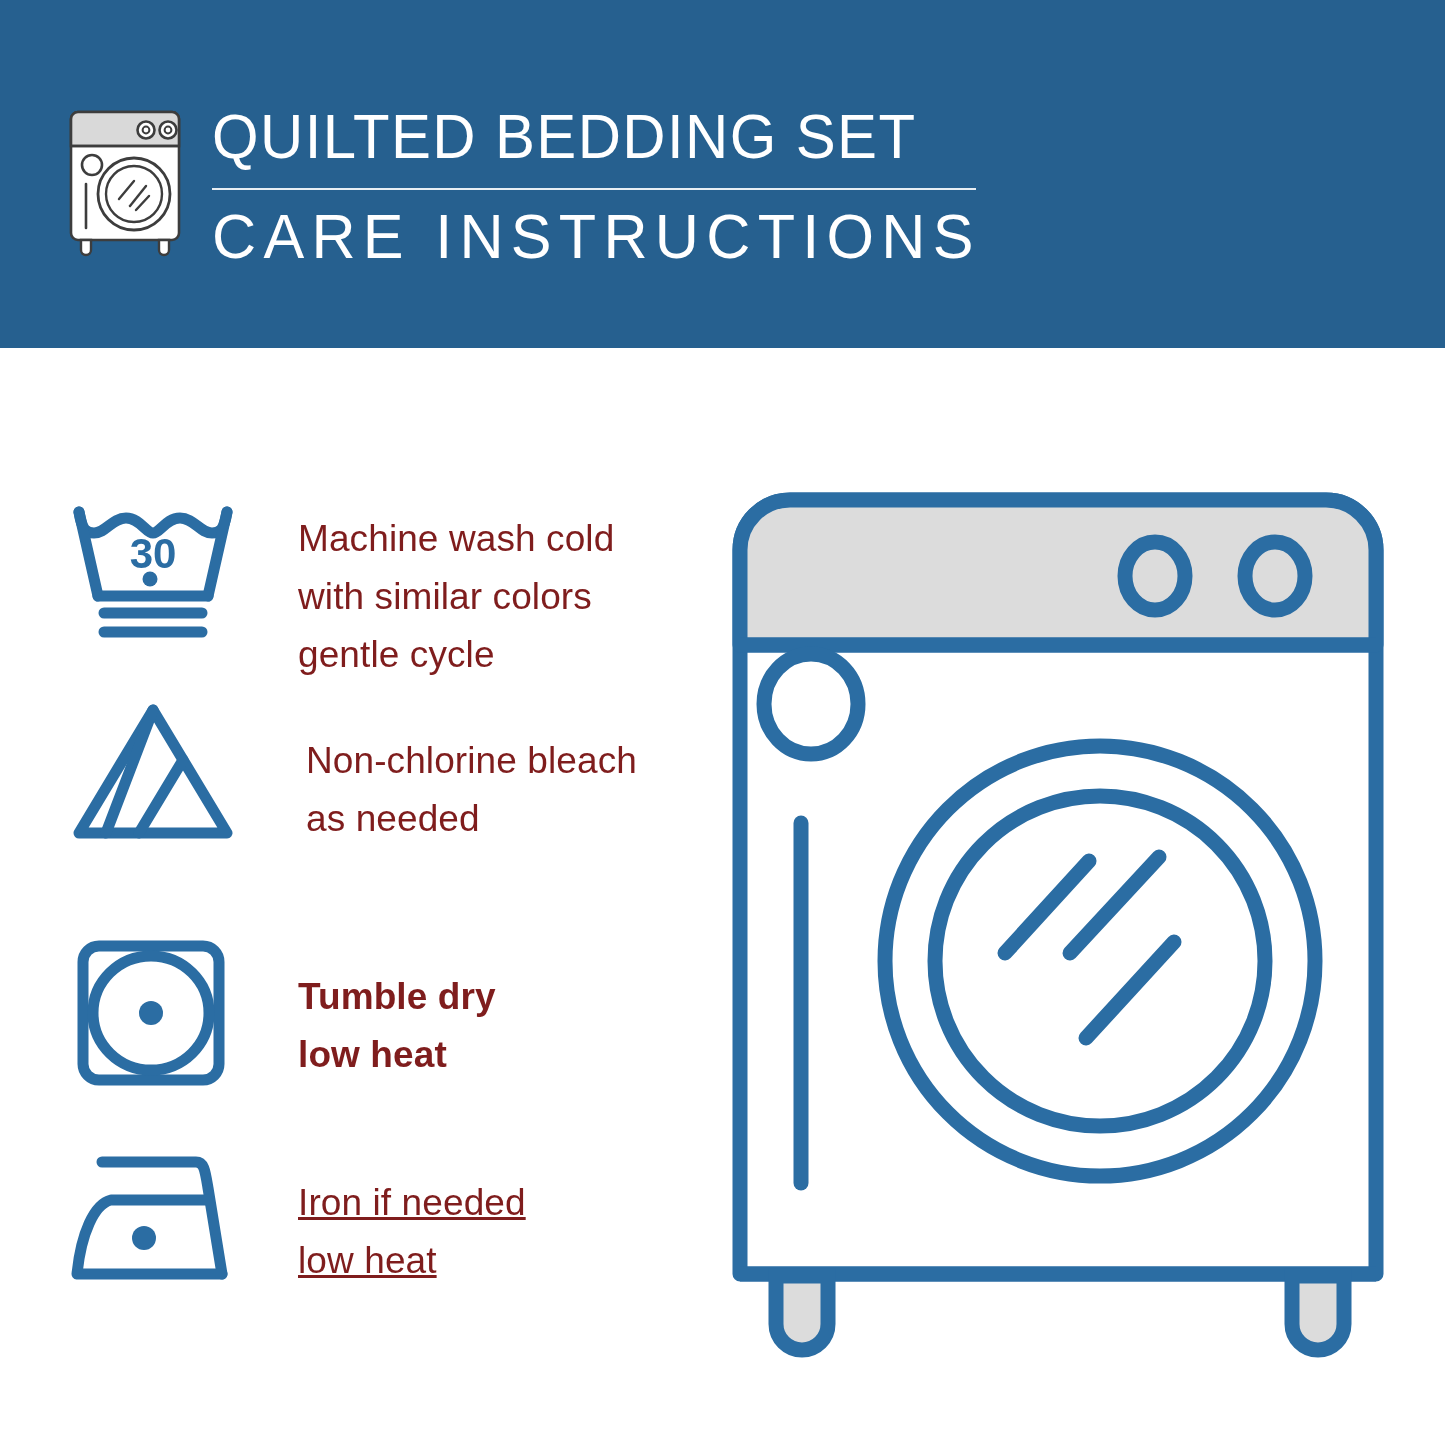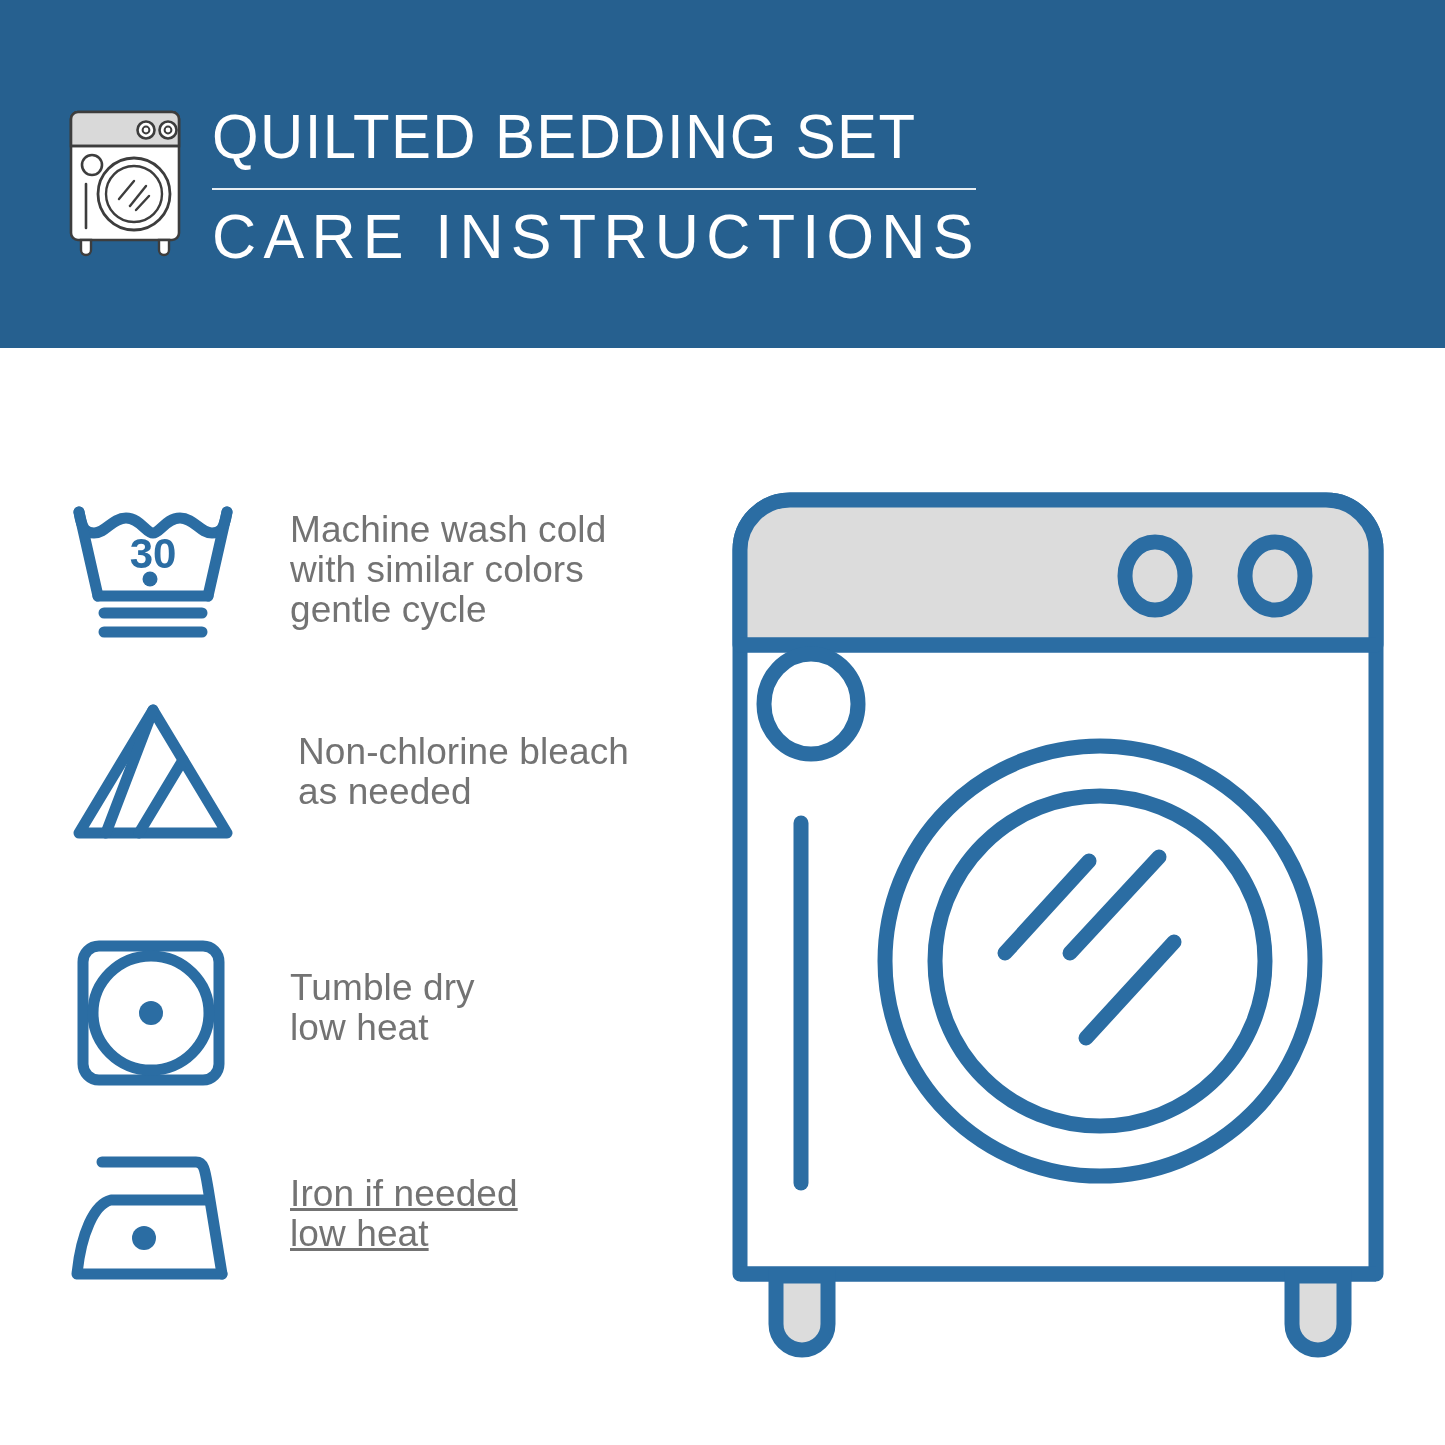--- a/index.html
+++ b/index.html
@@ -108,42 +108,42 @@
   }
 
   .care-row-icon {
     position: absolute;
     left: 72px;
     top: 0;
   }
 
   .care-row-text {
     position: absolute;
-    left: 290px;
+    left: 298px;
     font-size: 37px;
-    line-height: 40px;
-    color: #737373;
+    line-height: 58px;
+    color: #7f1d1d;
     font-weight: 400;
     letter-spacing: 0.1px;
     font-family: "Liberation Sans", sans-serif;
     white-space: pre-line;
   }
 
   
   #care-row-0 { top: 152px; }
   #care-row-0 .care-row-icon { left: 72px; top: 0px;  width: 162px; height: 142px; }
   #care-row-0 .care-row-text { top: 10px; }
 
   #care-row-1 { top: 352px; }
   #care-row-1 .care-row-icon { left: 72px; top: 0px;  width: 162px; height: 142px; }
   #care-row-1 .care-row-text { top: 32px; margin-left: 8px; }
 
   #care-row-2 { top: 592px; }
   #care-row-2 .care-row-icon { left: 76px; top: 0px;  width: 150px; height: 146px; }
-  #care-row-2 .care-row-text { top: 28px; }
+  #care-row-2 .care-row-text { top: 28px; font-weight: bold; }
 
   #care-row-3 { top: 800px; }
   #care-row-3 .care-row-icon { left: 68px; top: 0px;  width: 166px; height: 140px; }
   #care-row-3 .care-row-text { top: 26px; text-decoration: underline; }
 
   
   #machine-illustration {
     position: absolute;
     left: 718px;
     top: 478px;

